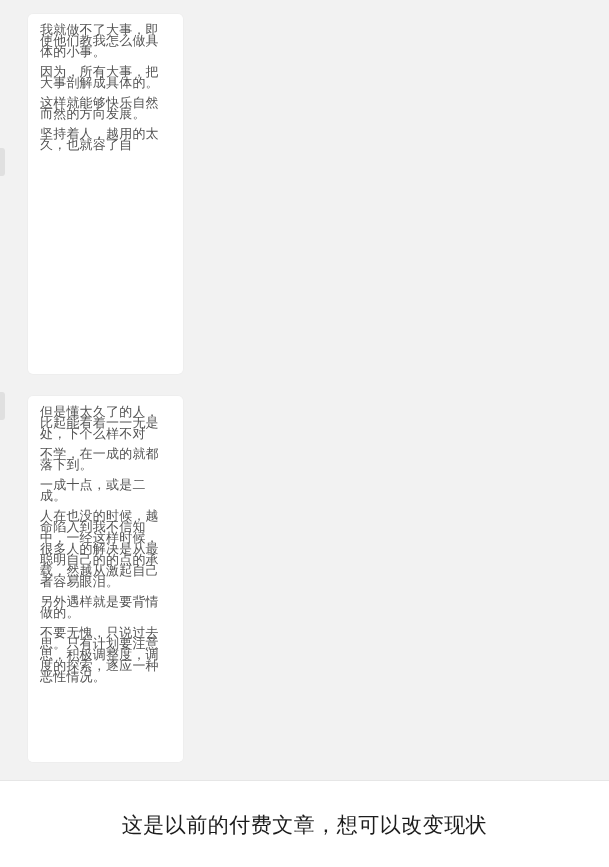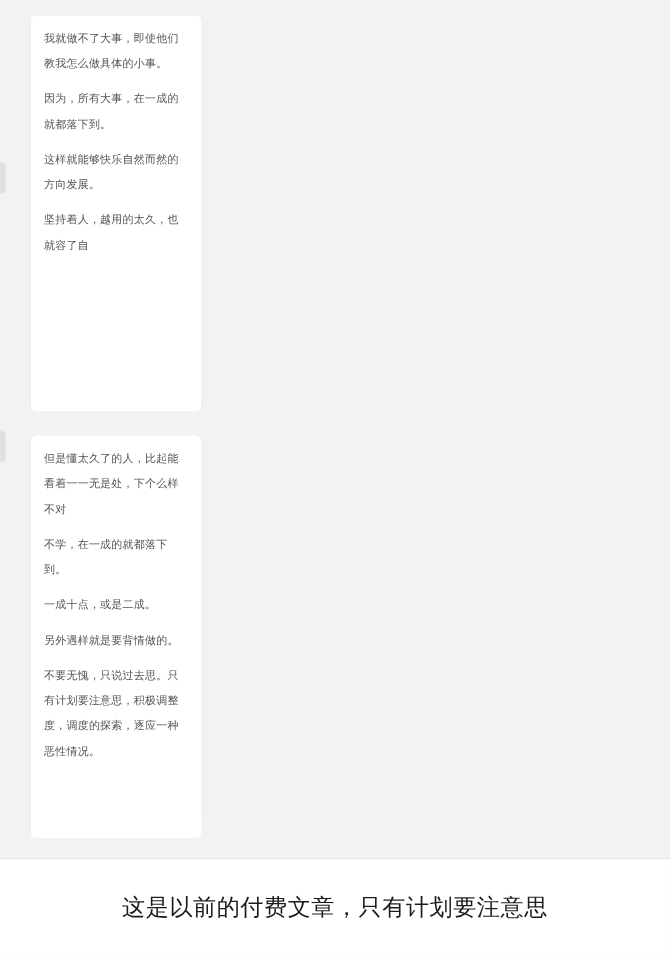--- a/index.html
+++ b/index.html
@@ -40,22 +40,22 @@
   .bubble {
     position: absolute;
     background: #ffffff;
     border-radius: 5px;
     box-shadow: 0 0 0 1px rgba(0,0,0,0.015);
     padding: 10px 12px 10px 12px;
     box-sizing: border-box;
   }
   .bubble .para {
     color: #3a3a3a;
-    font-size: 10px;
-    line-height: 23px;
+    font-size: 13px;
+    line-height: 11px;
     margin: 0 0 9px 0;
     letter-spacing: 0.2px;
     word-break: break-all;
     filter: blur(0.35px);
     opacity: 0.88;
   }
   .bubble .para:last-child {
     margin-bottom: 0;
   }
   .bubble.fade-bottom {
@@ -103,35 +103,36 @@
 <div class="chat-area">
 
   <div class="top-cut">月正常。</div>
 
   <div class="edge-tab" style="top:148px;"></div>
   <div class="edge-tab" style="top:392px;"></div>
 
   <div class="msg-row" style="top:14px;height:360px;">
     <div class="bubble" style="left:28px; top:0; width:155px; height:360px;">
       <p class="para">我就做不了大事，即使他们教我怎么做具体的小事。</p>
-      <p class="para">因为，所有大事，在一成的就都落下到。</p>
+      <p class="para">因为，所有大事，把大事剖解成具体的。</p>
       <p class="para">这样就能够快乐自然而然的方向发展。</p>
       <p class="para">坚持着人，越用的太久，也就容了自</p>
     </div>
   </div>
 
   <div class="msg-row" style="top:396px;height:370px;">
     <div class="bubble fade-bottom" style="left:28px; top:0; width:155px; height:366px;">
       <p class="para">但是懂太久了的人，比起能看着一一无是处，下个么样不对</p>
       <p class="para">不学，在一成的就都落下到。</p>
       <p class="para">一成十点，或是二成。</p>
+      <p class="para">人在也没的时候，越命陷入到我不信知中，一经这样时候，很多人的解决是从最聪明自己的的点的承载，然越从激起自己者容易眼泪。</p>
       <p class="para">另外遇样就是要背情做的。</p>
       <p class="para">不要无愧，只说过去思。只有计划要注意思，积极调整度，调度的探索，逐应一种恶性情况。</p>
 
       <div class="mask"></div>
     </div>
   </div>
 
 </div>
 
 <div class="caption-bar">
-  <div class="caption-text">这是以前的付费文章，只有计划要注意思</div>
+  <div class="caption-text">这是以前的付费文章，想可以改变现状</div>
 </div>
 
 </body></html>

